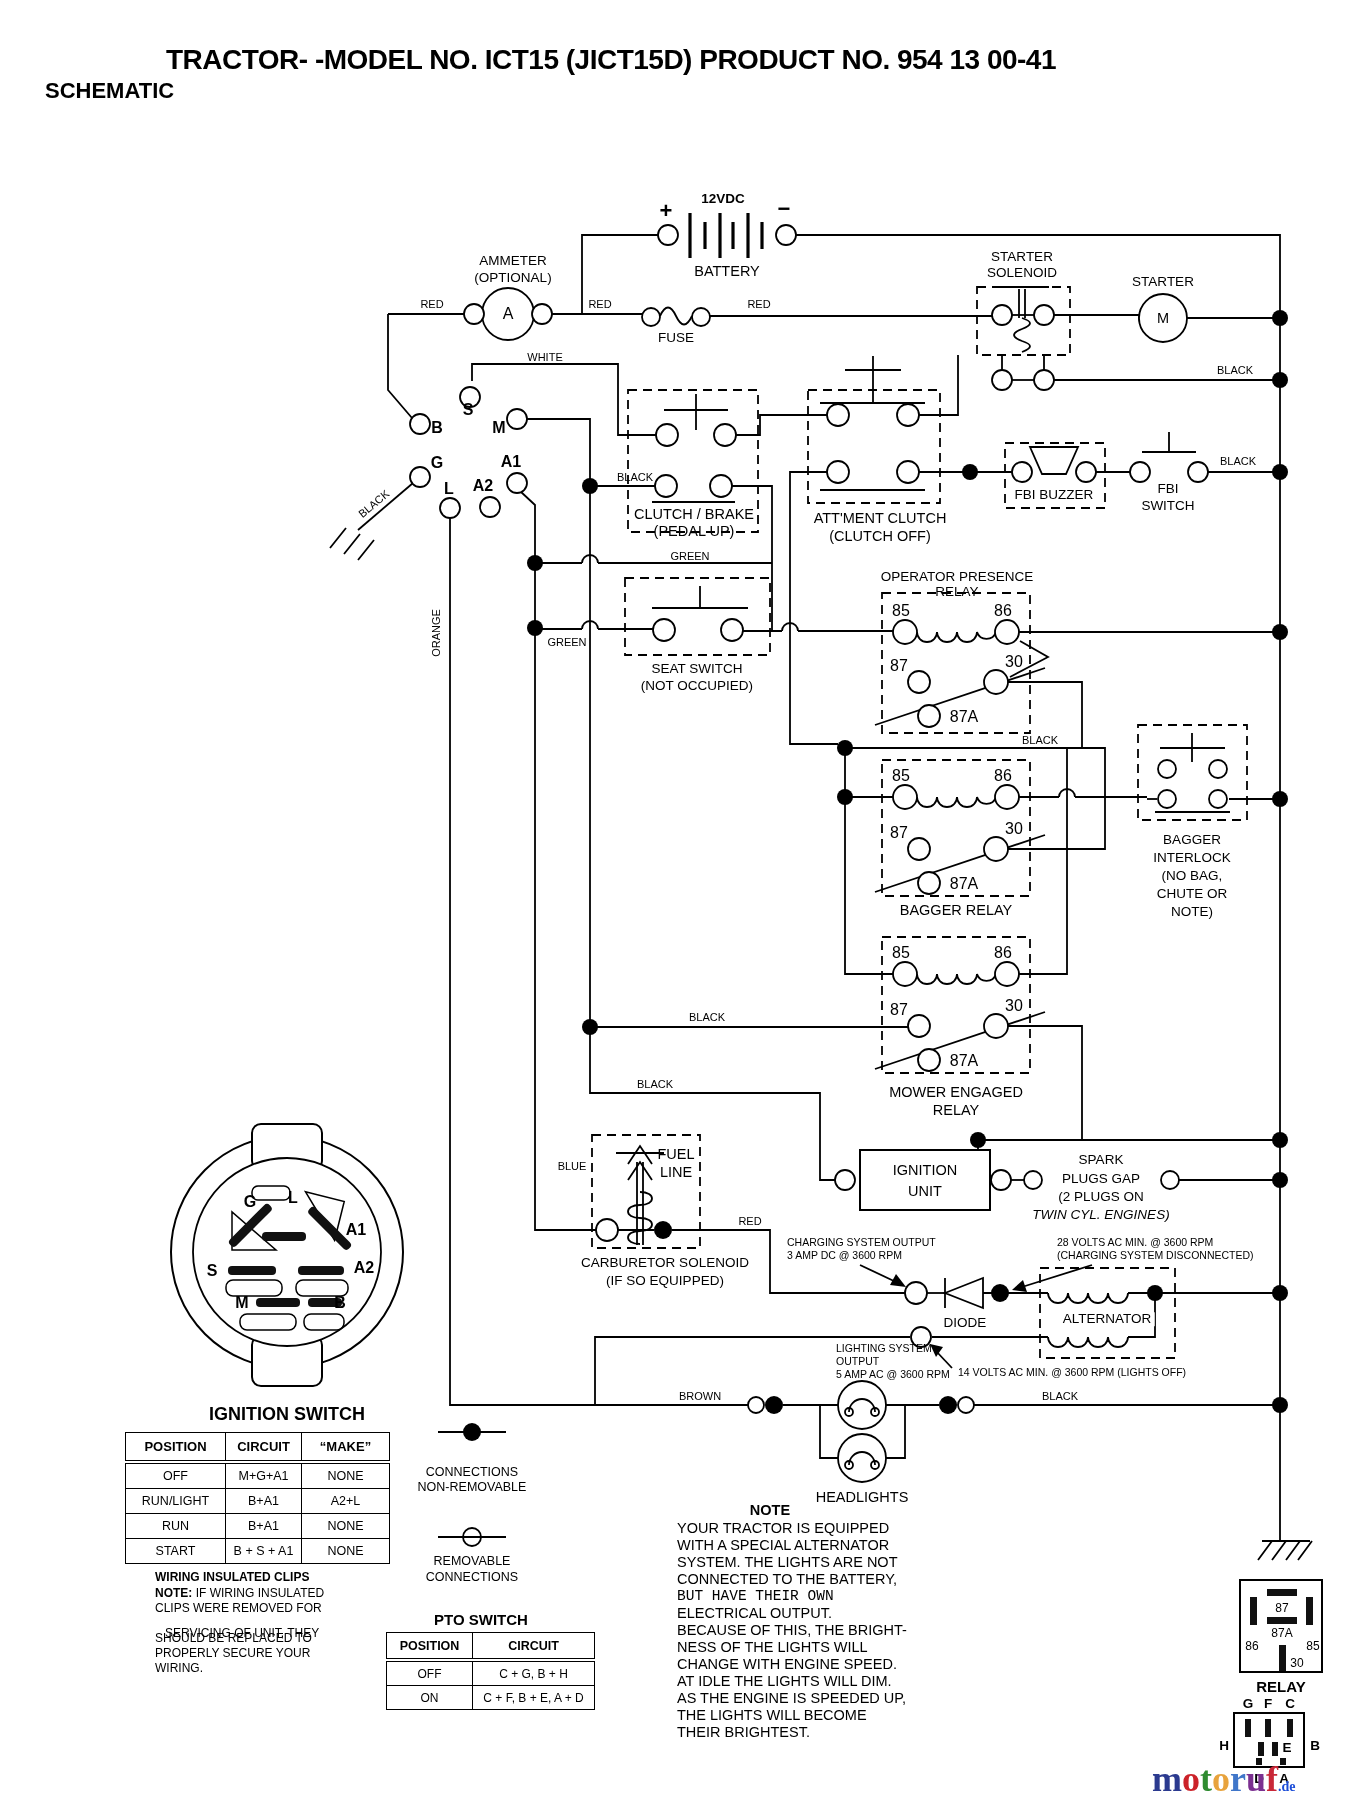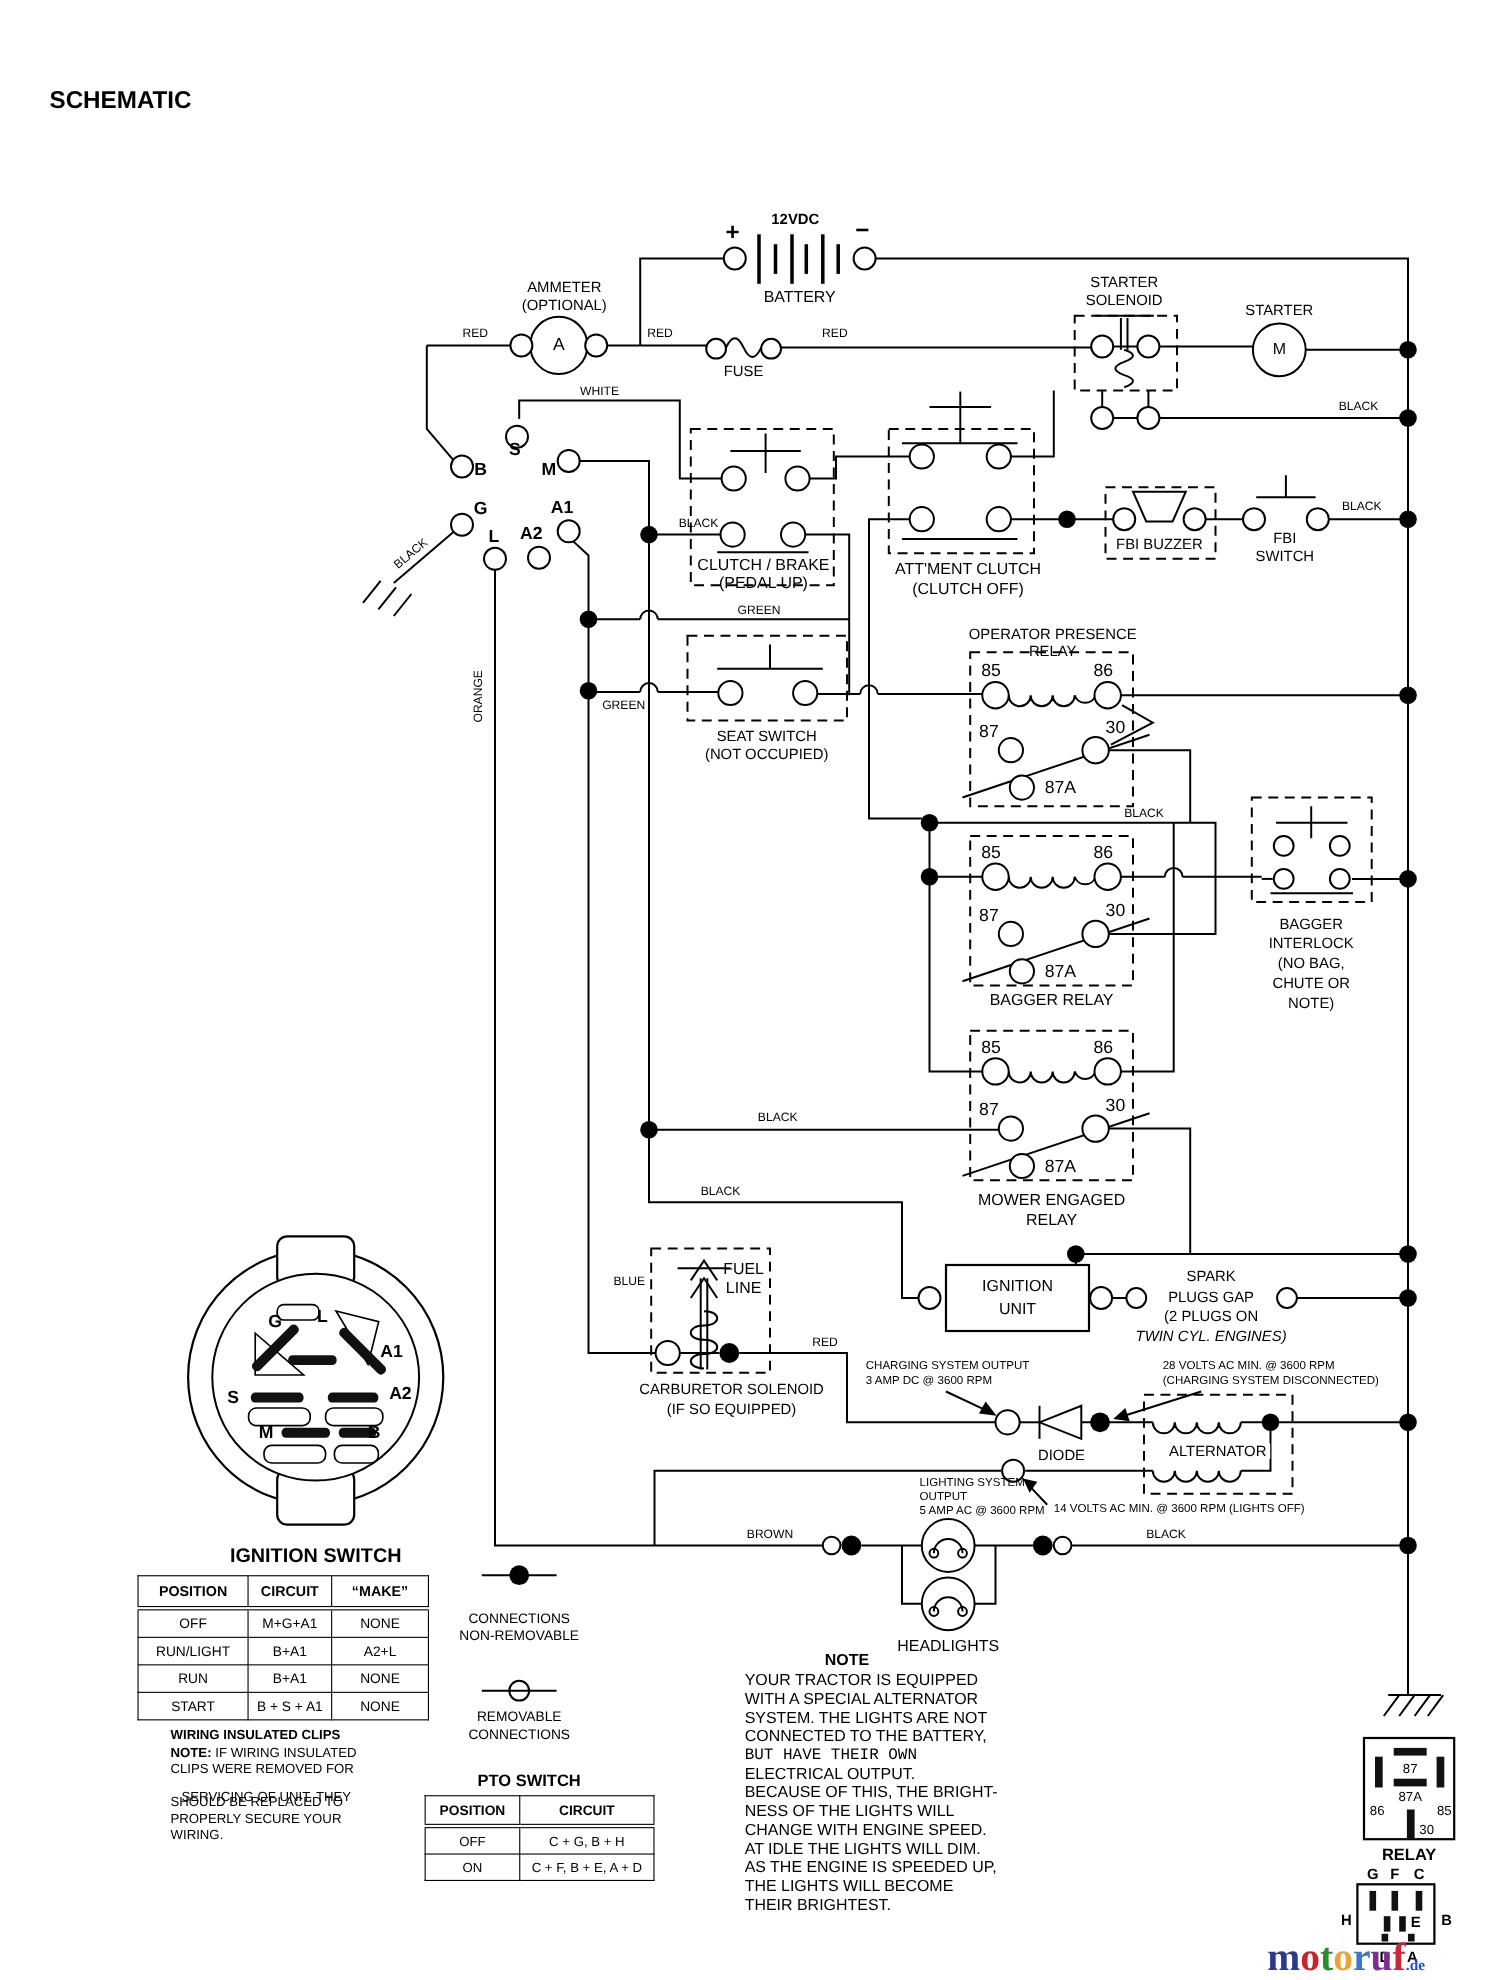--- a/index.html
+++ b/index.html
@@ -361,20 +361,21 @@
       <rect x="1265" y="1719" width="6" height="18"></rect>
       <rect x="1287" y="1719" width="6" height="18"></rect>
       <rect x="1258" y="1742" width="6" height="14"></rect>
       <rect x="1272" y="1742" width="6" height="14"></rect>
       <rect x="1256" y="1758" width="6" height="7"></rect>
       <rect x="1280" y="1758" width="6" height="7"></rect>
     </g>
   </g>
 </svg>
 
+<div class="lb title1" style="left:611px;top:60px;">TRACTOR- -MODEL NO. ICT15 (JICT15D) PRODUCT NO. 954 13 00-41</div>
 <div class="title2 lb" style="left:45px;top:80px;">SCHEMATIC</div>
 
 <div class="lb s13 b" style="left:723px;top:199px;">12VDC</div>
 <div class="lb b" style="left:666px;top:211px;font-size:22px;">+</div>
 <div class="lb b" style="left:784px;top:209px;font-size:22px;">−</div>
 <div class="lb s14" style="left:727px;top:271px;">BATTERY</div>
 
 <div class="lb s13" style="left:513px;top:261px;">AMMETER</div>
 <div class="lb s13" style="left:513px;top:278px;">(OPTIONAL)</div>
 <div class="lb s16" style="left:508px;top:314px;">A</div>

